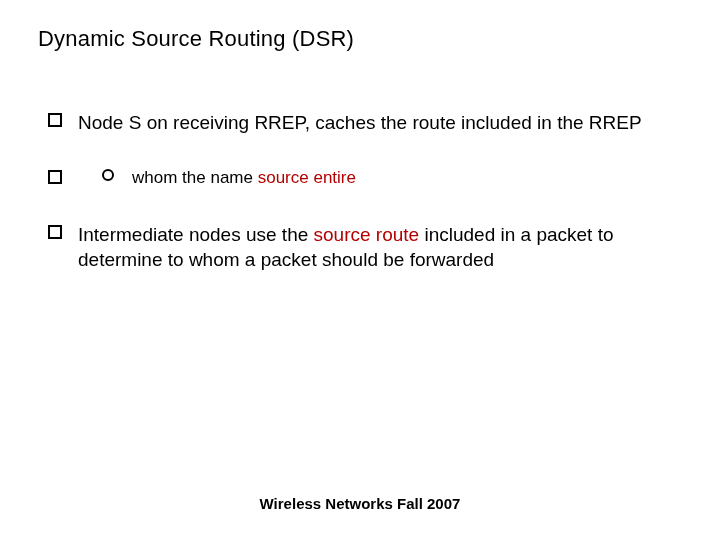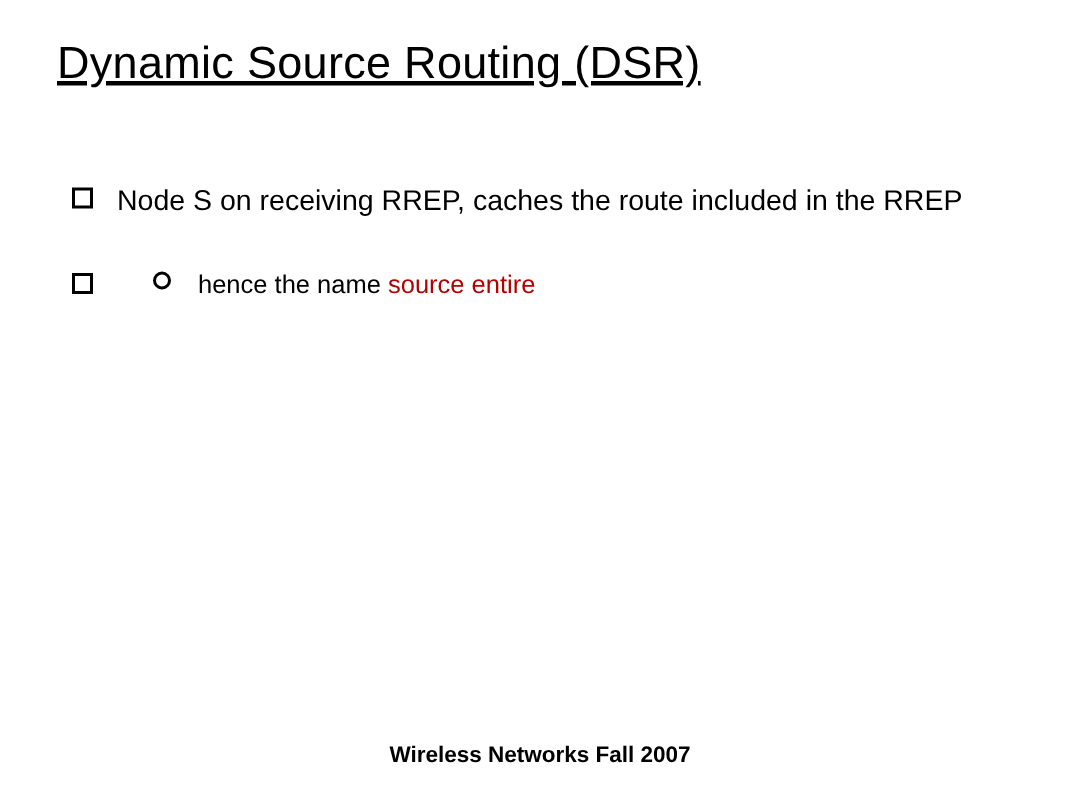--- a/index.html
+++ b/index.html
@@ -15,29 +15,28 @@
   .slide {
     position: relative;
     width: 720px;
     height: 540px;
     box-sizing: border-box;
   }
   .title {
     position: absolute;
     left: 38px;
     top: 26px;
-    font-size: 30px;
+    font-size: 22px;
     font-weight: 400;
-    text-decoration: underline;
     letter-spacing: 0.2px;
   }
   .body {
     position: absolute;
     left: 48px;
-    top: 122px;
+    top: 110px;
     width: 628px;
   }
   .bullet-l1 {
     position: relative;
     padding-left: 30px;
     margin-bottom: 32px;
     font-size: 19px;
     line-height: 1.32;
   }
   .bullet-l1 .marker {
@@ -92,22 +91,26 @@
     <div class="bullet-l1">
       <span class="marker"></span>
       <span>Node S on receiving RREP, caches the route included in the RREP</span>
     </div>
 
     <div class="bullet-l1">
       <span class="marker"></span>
 
       <div class="bullet-l2">
         <span class="marker"></span>
-        <span>hence the name </span><span class="hl">source entire</span>
+        <span>whom the name </span><span class="hl">source entire</span>
       </div>
     </div>
 
+    <div class="bullet-l1">
+      <span class="marker"></span>
+      <span>Intermediate nodes use the </span><span class="hl">source route</span><span> included in a packet to determine to whom a packet should be forwarded</span>
+    </div>
 
   </div>
 
   <div class="footer">Wireless Networks Fall 2007</div>
 
 </div>
 
 </body></html>

